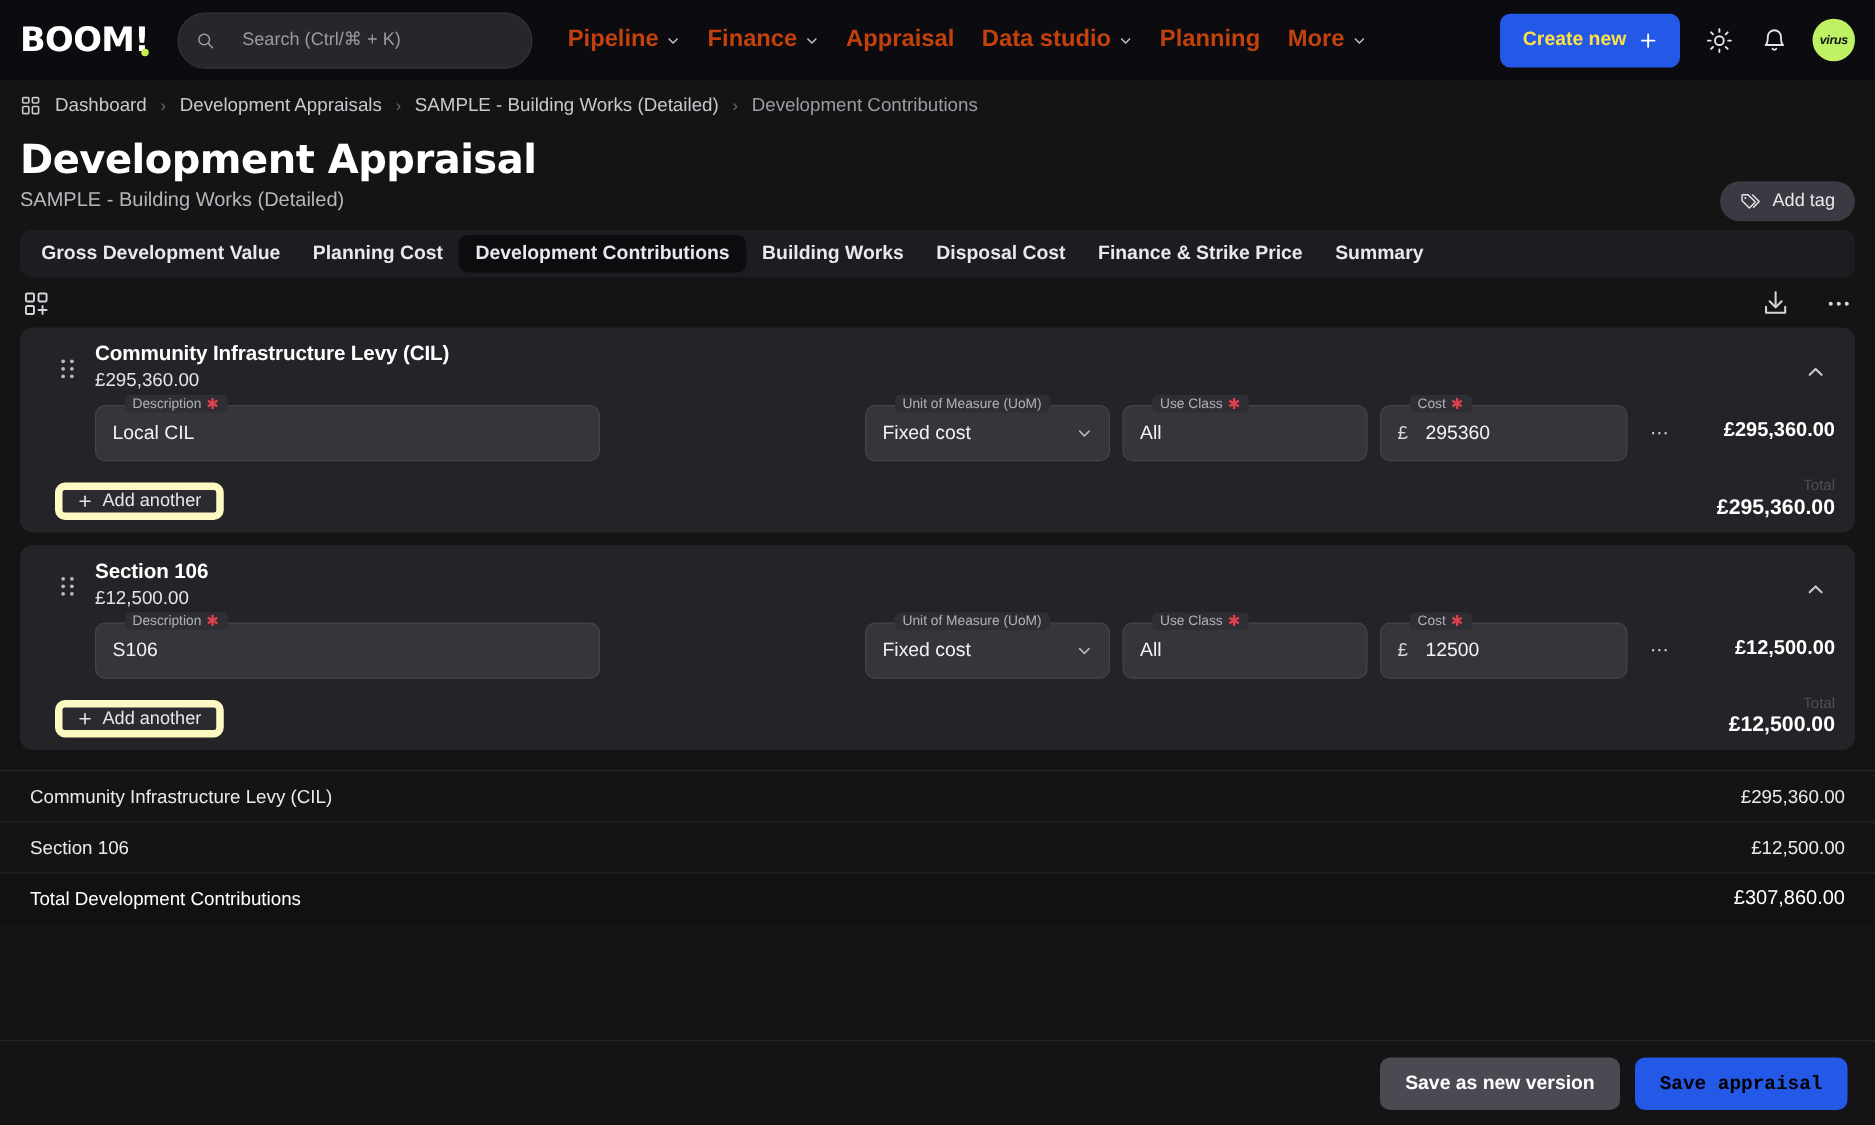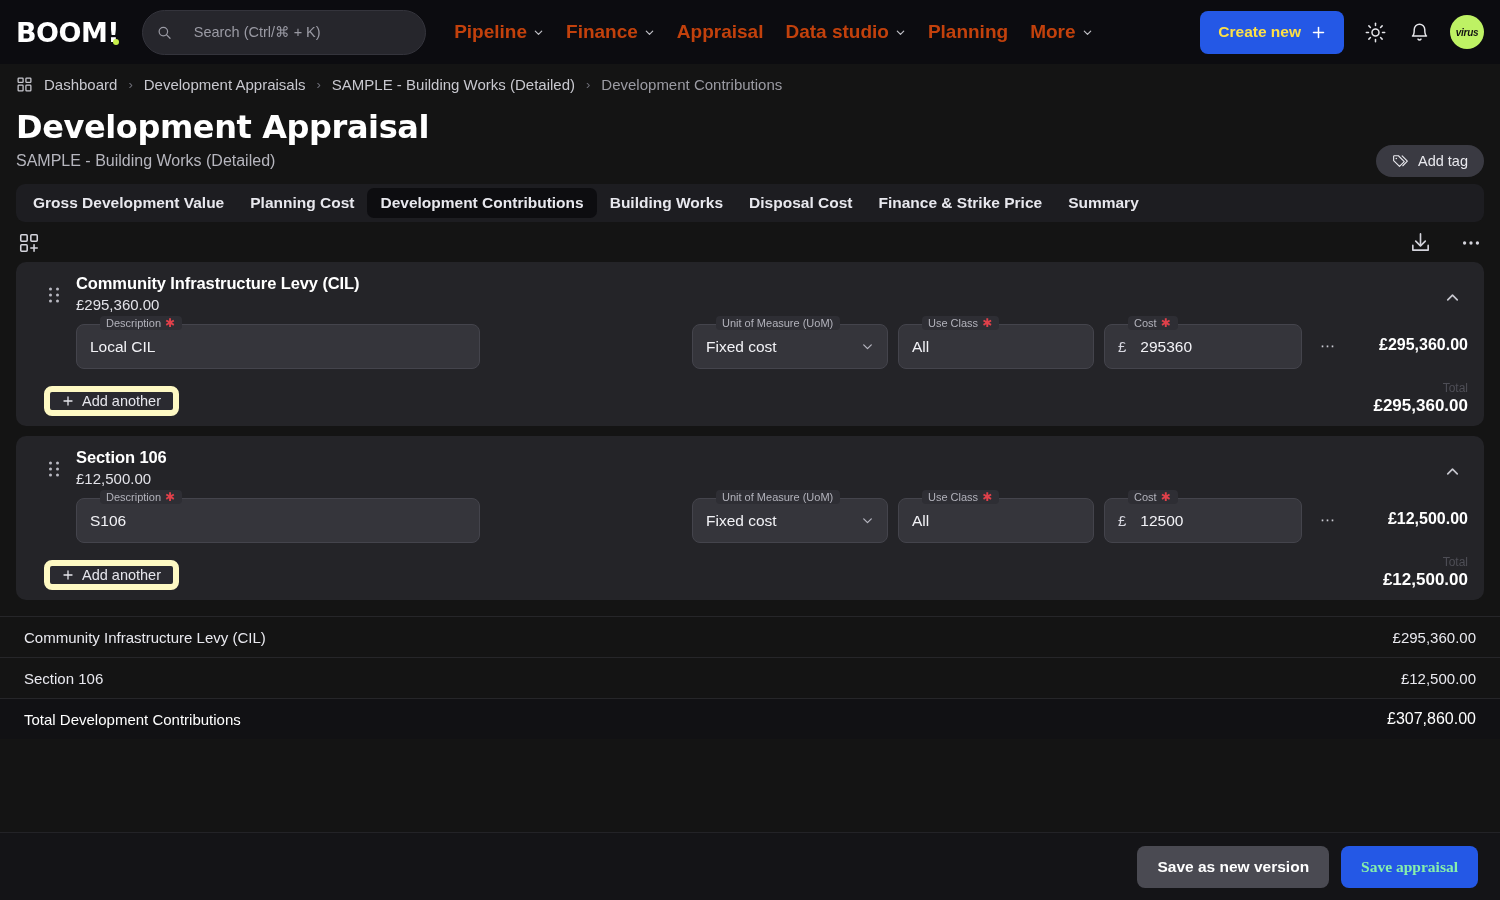--- a/index.html
+++ b/index.html
@@ -347,23 +347,23 @@
     color: #ffffff;
     font-size: 15.5px; font-weight: 700;
     font-family: "Liberation Sans", sans-serif;
     cursor: pointer;
   }
   .btn-pri {
     background: #2458e6;
     border: none;
     border-radius: 8px;
     height: 42px; padding: 4px 20px;
-    color: #86efac;
+    color: #000000;
     font-size: 15.5px; font-weight: 700;
-    font-family: Liberation Serif, serif;
+    font-family: Liberation Mono, monospace;
     cursor: pointer;
   }
 </style>
 </head>
 <body>
 
 <div class="topbar">
   <div class="logo">
     <span>BOOM!</span>
     <span class="dot"></span>

